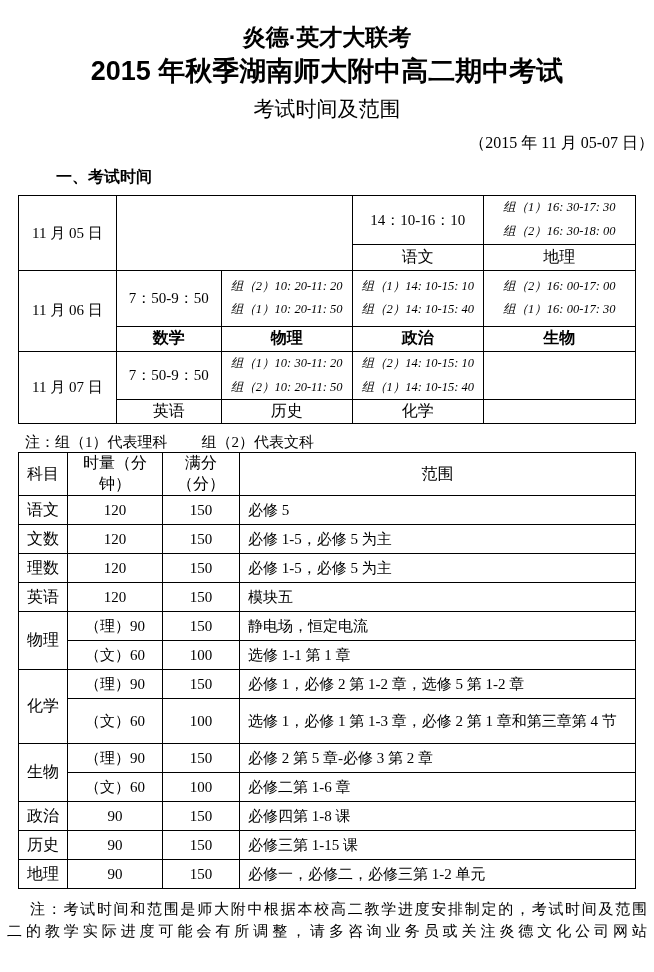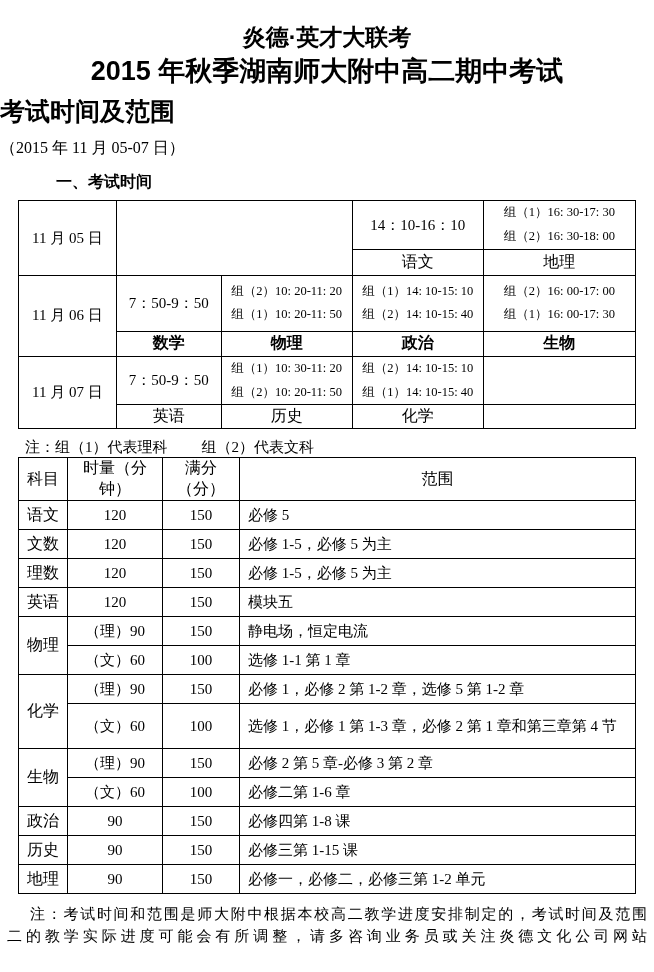--- a/index.html
+++ b/index.html
@@ -9,38 +9,38 @@
     margin: 0 auto;
     color: #000;
     font-family: "Liberation Serif", "DejaVu Serif", serif;
     overflow: hidden;
     position: relative;
   }
   .page { padding-top: 24px; }
 
   .title-1 { text-align: center; font-family: "Liberation Sans", "DejaVu Sans", sans-serif; font-weight: bold; font-size: 23px; line-height: 1.2; }
   .title-2 { text-align: center; font-family: "Liberation Sans", "DejaVu Sans", sans-serif; font-weight: bold; font-size: 27px; line-height: 1.25; margin-top: 3px; }
-  .title-3 { text-align: left; font-family: "Liberation Sans", "DejaVu Sans", sans-serif; font-weight: 700; font-size: 25px; margin-top: 7px; }
-  .date-line { text-align: left; font-size: 16px; margin-top: 10px; }
+  .title-3 { text-align: center; font-family: "Liberation Sans", "DejaVu Sans", sans-serif; font-weight: 400; font-size: 21px; margin-top: 7px; }
+  .date-line { text-align: right; font-size: 16px; margin-top: 10px; }
 
   .section-heading {
     font-family: "Liberation Sans", "DejaVu Sans", sans-serif;
     font-weight: 600; font-size: 16px;
     margin: 13px 0 7px 56px;
   }
 
   table { border-collapse: collapse; table-layout: fixed; margin-left: 18px; border: 1px solid #000; }
   td { border: 1px solid #000; text-align: center; vertical-align: middle; padding: 0 2px; overflow: hidden; }
 
   
   .t1 { width: 618px; }
   .t1 .date-cell   { font-size: 15px; }
   .t1 .time-cell   { font-size: 15px; }
   .t1 .group-cell  { font-size: 12.5px; line-height: 1.9; }
-  .t1 .group-cell span { display: block; white-space: nowrap; }
+  .t1 .group-cell span { display: block; white-space: nowrap; font-style: italic; }
   .t1 .subject-cell{ font-size: 16px; }
   tr.h47 { height: 47px; }
   tr.h26 { height: 26px; }
   tr.h56 { height: 56px; }
   tr.h25 { height: 25px; font-weight: bold; }
   tr.h43 { height: 43px; }
   tr.h24 { height: 24px; }
 
   .group-note { font-size: 15px; margin: 9px 8px 0 25px; }
   .group-note .gap { display: inline-block; width: 34px; }

